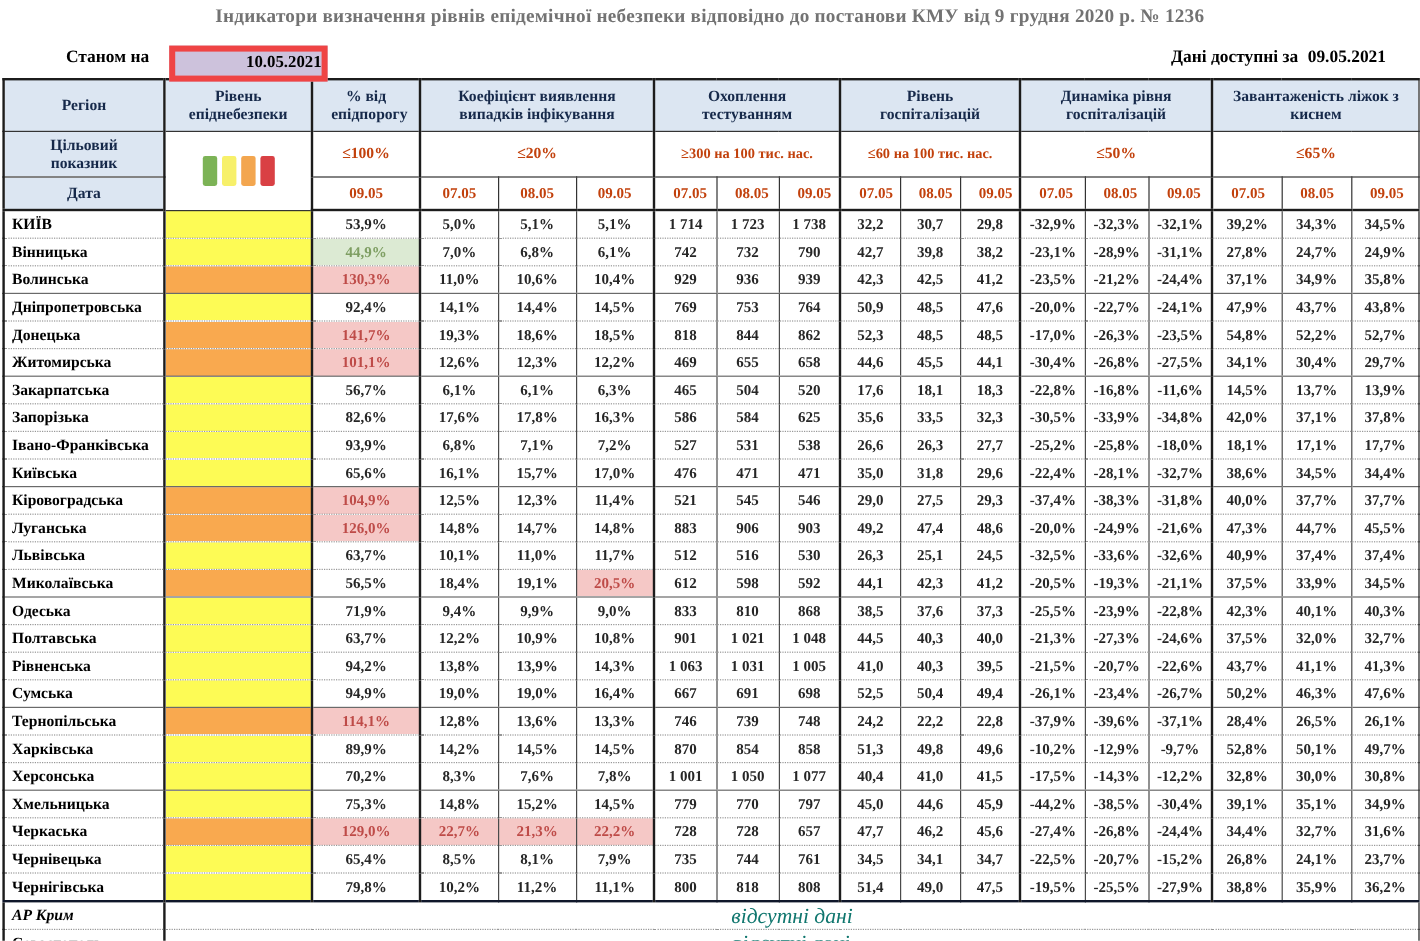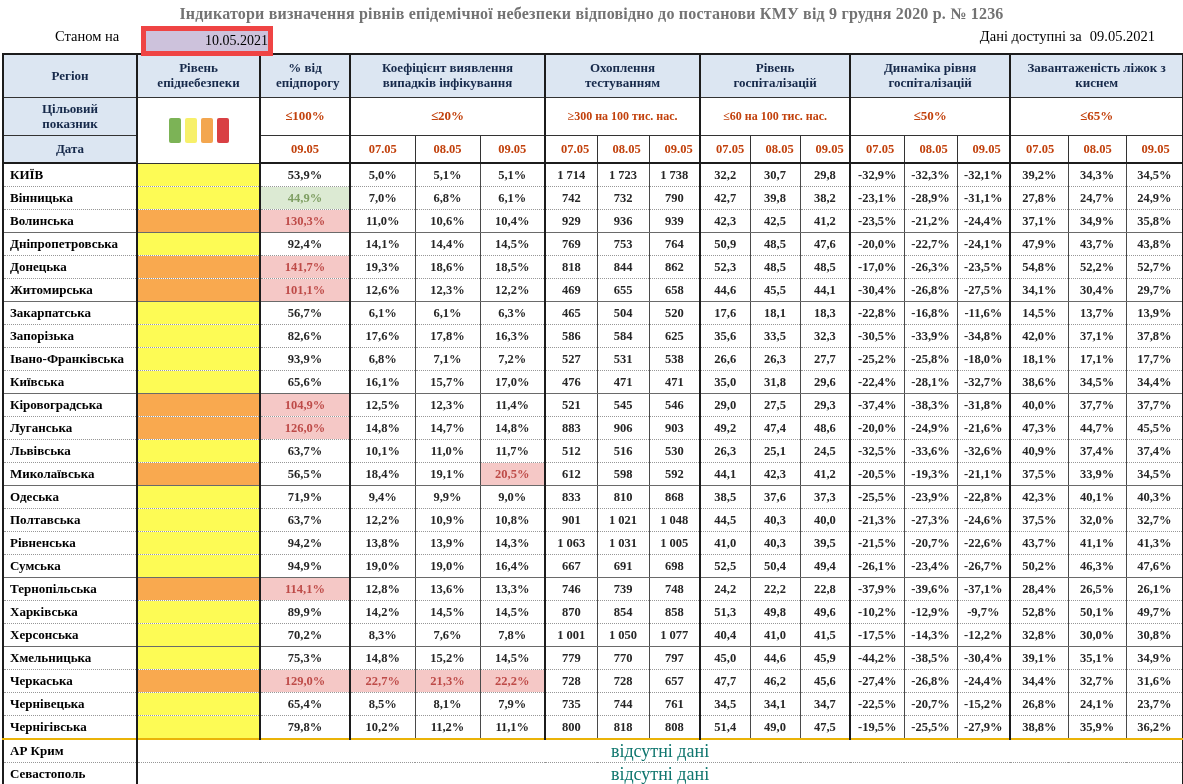--- a/index.html
+++ b/index.html
@@ -8,22 +8,22 @@
     font-family:"Liberation Serif", serif;
     color:#000;
     overflow:hidden;
   }
   .title {
     text-align:center; font-weight:bold;
     color:#737373; font-size:16px;
     padding-top:5px; letter-spacing:0.2px;
   }
   .subbar {
-    position:relative; height:25px; margin-top:3px;
-    font-weight:normal; font-size:14.5px;
+    position:relative; height:25px; margin-top:15px;
+    font-weight:bold; font-size:14.5px;
   }
   .asof-label { position:absolute; left:55px; top:2px; }
   .asof-box {
     position:absolute; left:141px; top:0; width:122px; height:20px;
     background:#cdc2dc; border:5px solid #ef4444;
     text-align:right; font-size:14px; line-height:20px;
   }
   .avail { position:absolute; right:28px; top:2px; }
   .avail .sp { display:inline-block; width:8px; }
 
@@ -69,21 +69,21 @@
   td.risk { border-left:2px solid #1c1c1c; }
   .yellow { background:#fdfb55; }
   .orange { background:#f9a94f; }
   td.gs  { border-left:2px solid #1c1c1c; }
   td.sub { border-left:1px solid #4a4a4a; }
   td.pink  { background:#f5c8c6; color:#be4b48; }
   td.green { background:#dcead3; color:#7e9e62; }
   tr.sep td { border-bottom:1px solid #6a6a6a; }
 
   tr.nodata td { height:22px; }
-  tr.thicktop td { border-top:2px solid #eab308; }
+  tr.thicktop td { border-top:2px solid #0f172a;font-style:italic; }
   tr.nodata td.span-cell {
     border-left:2px solid #1c1c1c; font-weight:normal;
     font-size:18px; color:#0f766e;
   }
 </style>
 </head>
 <body>
 
 <div class="title">Індикатори визначення рівнів епідемічної небезпеки відповідно до постанови КМУ від 9 грудня 2020 р. № 1236</div>
 

